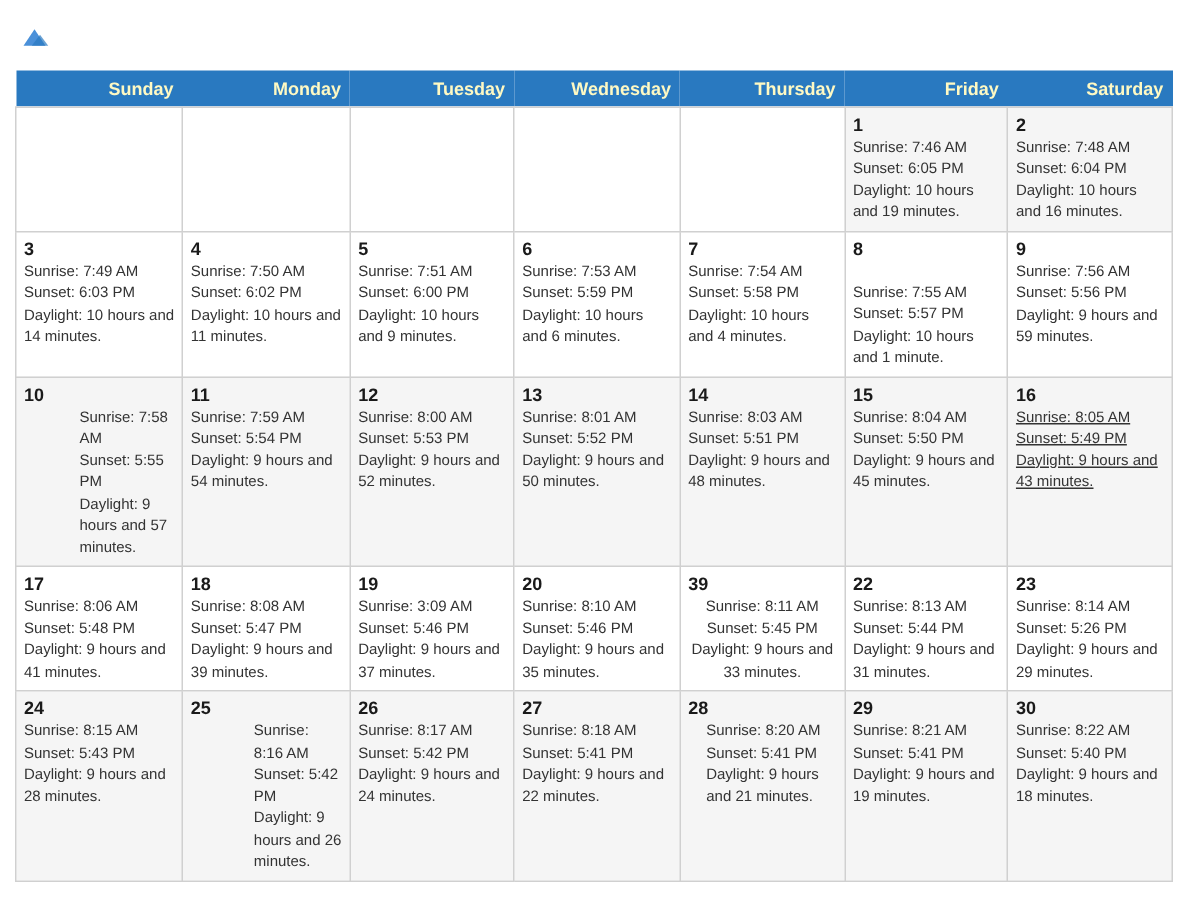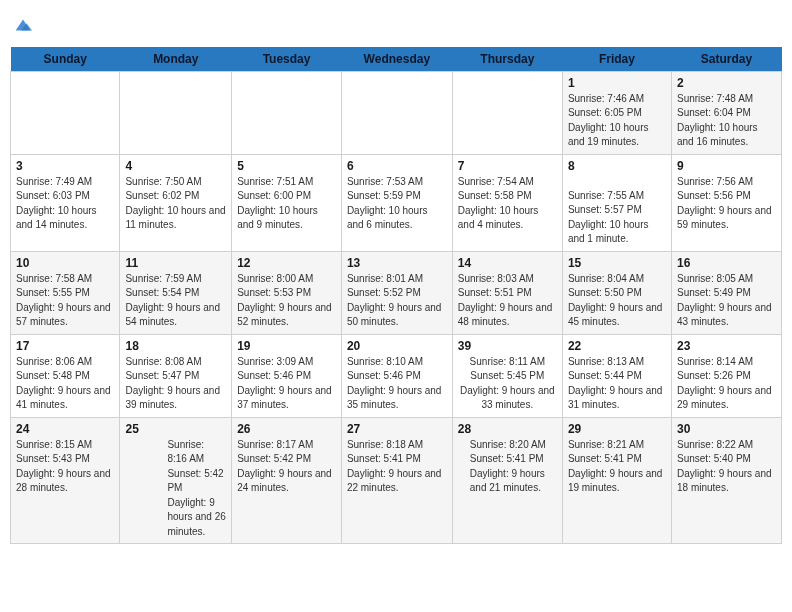--- a/index.html
+++ b/index.html
@@ -48,22 +48,22 @@
       color: #555;
       font-weight: normal;
     }
     table {
       width: 100%;
       border-collapse: collapse;
       font-size: 11px;
     }
     thead tr th {
       background: #2979c0;
-      color: #0f172a;
-      text-align: center;
+      color: #fef9c3;
+      text-align: right;
       padding: 5px 6px;
       font-size: 12px;
       font-weight: bold;
     }
     tbody tr td {
       border: 1px solid #d0d0d0;
       vertical-align: top;
       padding: 4px 5px;
       height: 80px;
       width: 113px;
@@ -184,21 +184,21 @@
         <td>
           <div class="day-num">9</div>
           <div class="day-info" style="white-space: pre-line;">Sunrise: 7:56 AM
 Sunset: 5:56 PM
 Daylight: 9 hours and 59 minutes.</div>
         </td>
       </tr>
       <tr>
         <td>
           <div class="day-num">10</div>
-          <div class="day-info" style="white-space: pre-line;">Sunrise: 7:58 AM
+          <div class="day-info" style="white-space: pre-line; margin-left: 37px;">Sunrise: 7:58 AM
 Sunset: 5:55 PM
 Daylight: 9 hours and 57 minutes.</div>
         </td>
         <td>
           <div class="day-num">11</div>
           <div class="day-info" style="white-space: pre-line;">Sunrise: 7:59 AM
 Sunset: 5:54 PM
 Daylight: 9 hours and 54 minutes.</div>
         </td>
         <td>
@@ -220,21 +220,21 @@
 Daylight: 9 hours and 48 minutes.</div>
         </td>
         <td>
           <div class="day-num">15</div>
           <div class="day-info" style="white-space: pre-line;">Sunrise: 8:04 AM
 Sunset: 5:50 PM
 Daylight: 9 hours and 45 minutes.</div>
         </td>
         <td>
           <div class="day-num">16</div>
-          <div class="day-info" style="white-space: pre-line;">Sunrise: 8:05 AM
+          <div class="day-info" style="white-space: pre-line; text-decoration: underline;">Sunrise: 8:05 AM
 Sunset: 5:49 PM
 Daylight: 9 hours and 43 minutes.</div>
         </td>
       </tr>
       <tr>
         <td>
           <div class="day-num">17</div>
           <div class="day-info" style="white-space: pre-line;">Sunrise: 8:06 AM
 Sunset: 5:48 PM
 Daylight: 9 hours and 41 minutes.</div>

